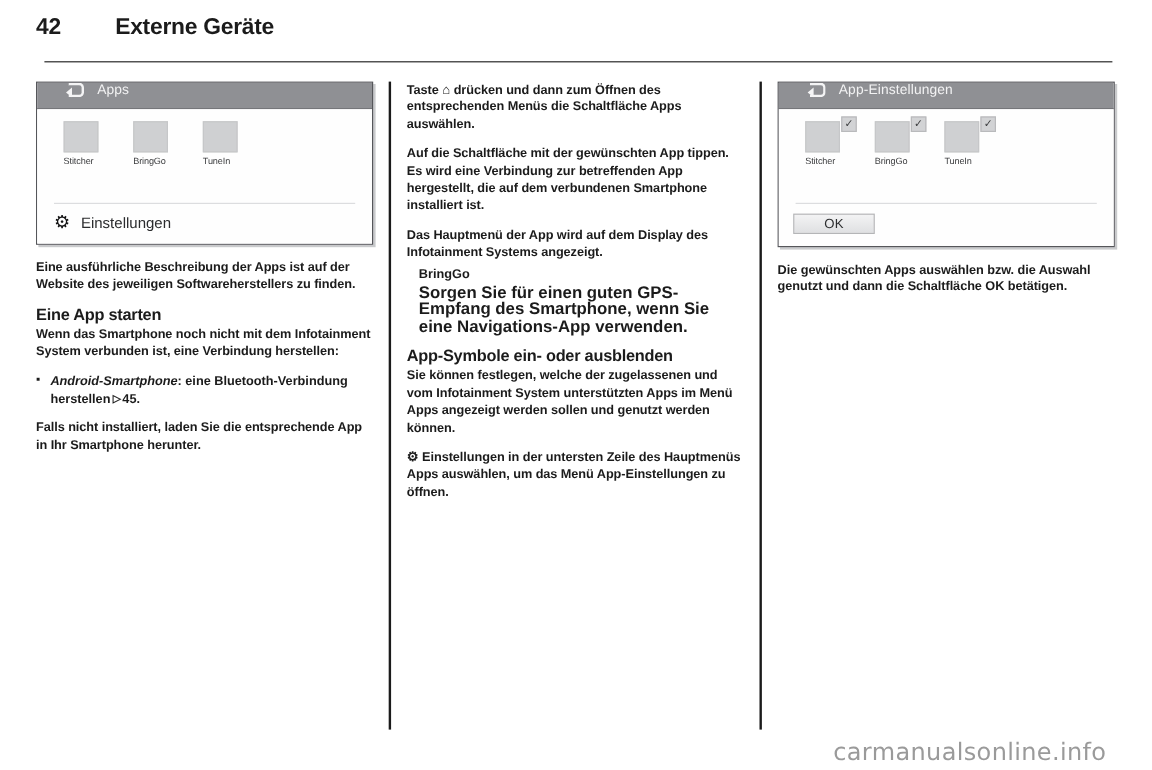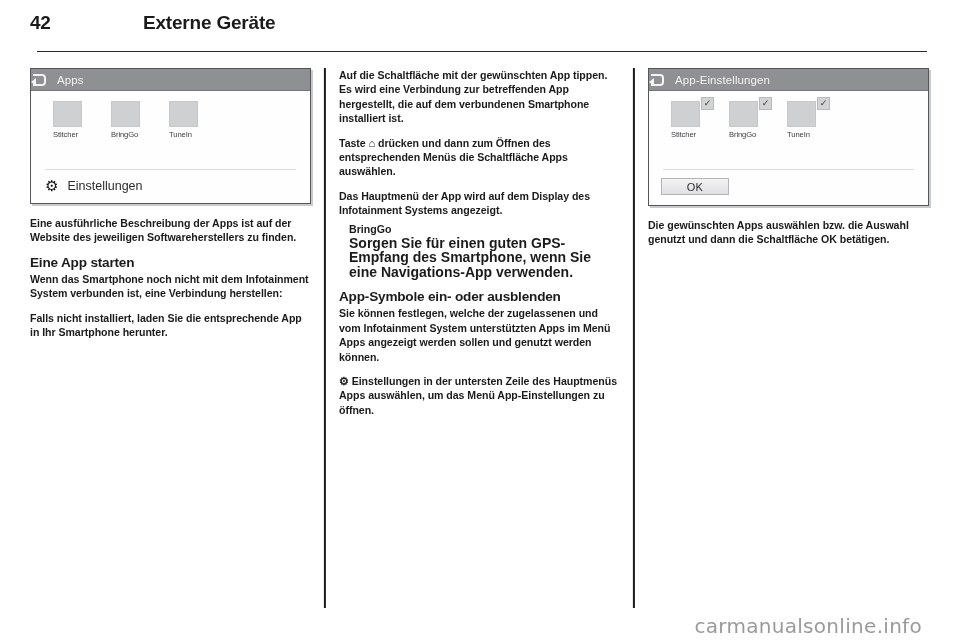--- a/index.html
+++ b/index.html
@@ -8,21 +8,21 @@
     background: #ffffff;
     font-family: "Liberation Sans", sans-serif;
     color: #1b1b1b;
     overflow: hidden;
   }
   .page { position: relative; width: 960px; height: 642px; }
 
   
   .header {
     position: absolute; left: 30px; top: 12px; width: 900px; height: 34px;
-    display: flex; align-items: flex-start; gap: 47px;
+    display: flex; align-items: flex-start;
   }
   .header .pgnum {
     font-size: 19px; font-weight: bold; letter-spacing: -0.2px;
     color: #1b1b1b; width: 66px;
   }
   .header .title {
     font-size: 19px; font-weight: bold; letter-spacing: -0.2px;
     color: #1b1b1b;
   }
   .rule {
@@ -88,21 +88,21 @@
   }
   .figure .shot {
     position: relative;
     border: 1.4px solid #55565a;
     background: #ffffff;
     box-shadow: 2px 2px 0 0 #c9cacc;
   }
   .shot-bar {
     height: 22px; background: #8f9094;
     border-bottom: 1px solid #75767a;
-    display: flex; align-items: center; padding-left: 0; gap: 12px;
+    display: flex; align-items: flex-start; padding-left: 24px; gap: 12px;
   }
   .shot-bar .back-icon {
     width: 14px; height: 11px; position: relative; display: inline-block;
   }
   .shot-bar .back-icon::before {
     content: ""; position: absolute; left: 2px; top: 0;
     width: 11px; height: 8px;
     border: 2px solid #f4f4f5; border-left: none;
     border-radius: 0 4px 4px 0;
   }
@@ -208,31 +208,34 @@
           </div>
         </div>
       </div>
 
       <p class="body">Eine ausführliche Beschreibung der Apps ist auf der Website des jeweiligen Softwareherstellers zu finden.</p>
 
       <h2 class="sub">Eine App starten</h2>
       <p class="body">Wenn das Smartphone noch nicht mit dem Infotainment System verbunden ist, eine Verbindung herstellen:</p>
 
       <ul class="bullets">
+        <li>
+          <i>Android-Smartphone</i><span>: eine Bluetooth-Verbindung herstellen</span><span class="ref"><span class="tri">▷</span><span>45.</span></span>
+        </li>
       </ul>
 
       <p class="body">Falls nicht installiert, laden Sie die entsprechende App in Ihr Smartphone herunter.</p>
     </div>
 
     <div class="gutter"></div>
 
     <div class="col">
+      <p class="body"><span>Taste </span><span class="glyph-home">⌂</span><span> drücken und dann zum Öffnen des entsprechenden Menüs die Schaltfläche Apps auswählen.</span></p>
+
       <p class="body">Auf die Schaltfläche mit der gewünschten App tippen. Es wird eine Verbindung zur betreffenden App hergestellt, die auf dem verbundenen Smartphone installiert ist.</p>
-
-      <p class="body"><span>Taste </span><span class="glyph-home">⌂</span><span> drücken und dann zum Öffnen des entsprechenden Menüs die Schaltfläche Apps auswählen.</span></p>
 
       <p class="body tight">Das Hauptmenü der App wird auf dem Display des Infotainment Systems angezeigt.</p>
 
       <div class="note">
         <div class="note-title">BringGo</div>
         <div class="note-body">Sorgen Sie für einen guten GPS-Empfang des Smartphone, wenn Sie eine Navigations-App verwenden.</div>
       </div>
 
       <h2 class="sub">App-Symbole ein- oder ausblenden</h2>
       <p class="body">Sie können festlegen, welche der zugelassenen und vom Infotainment System unterstützten Apps im Menü Apps angezeigt werden sollen und genutzt werden können.</p>

